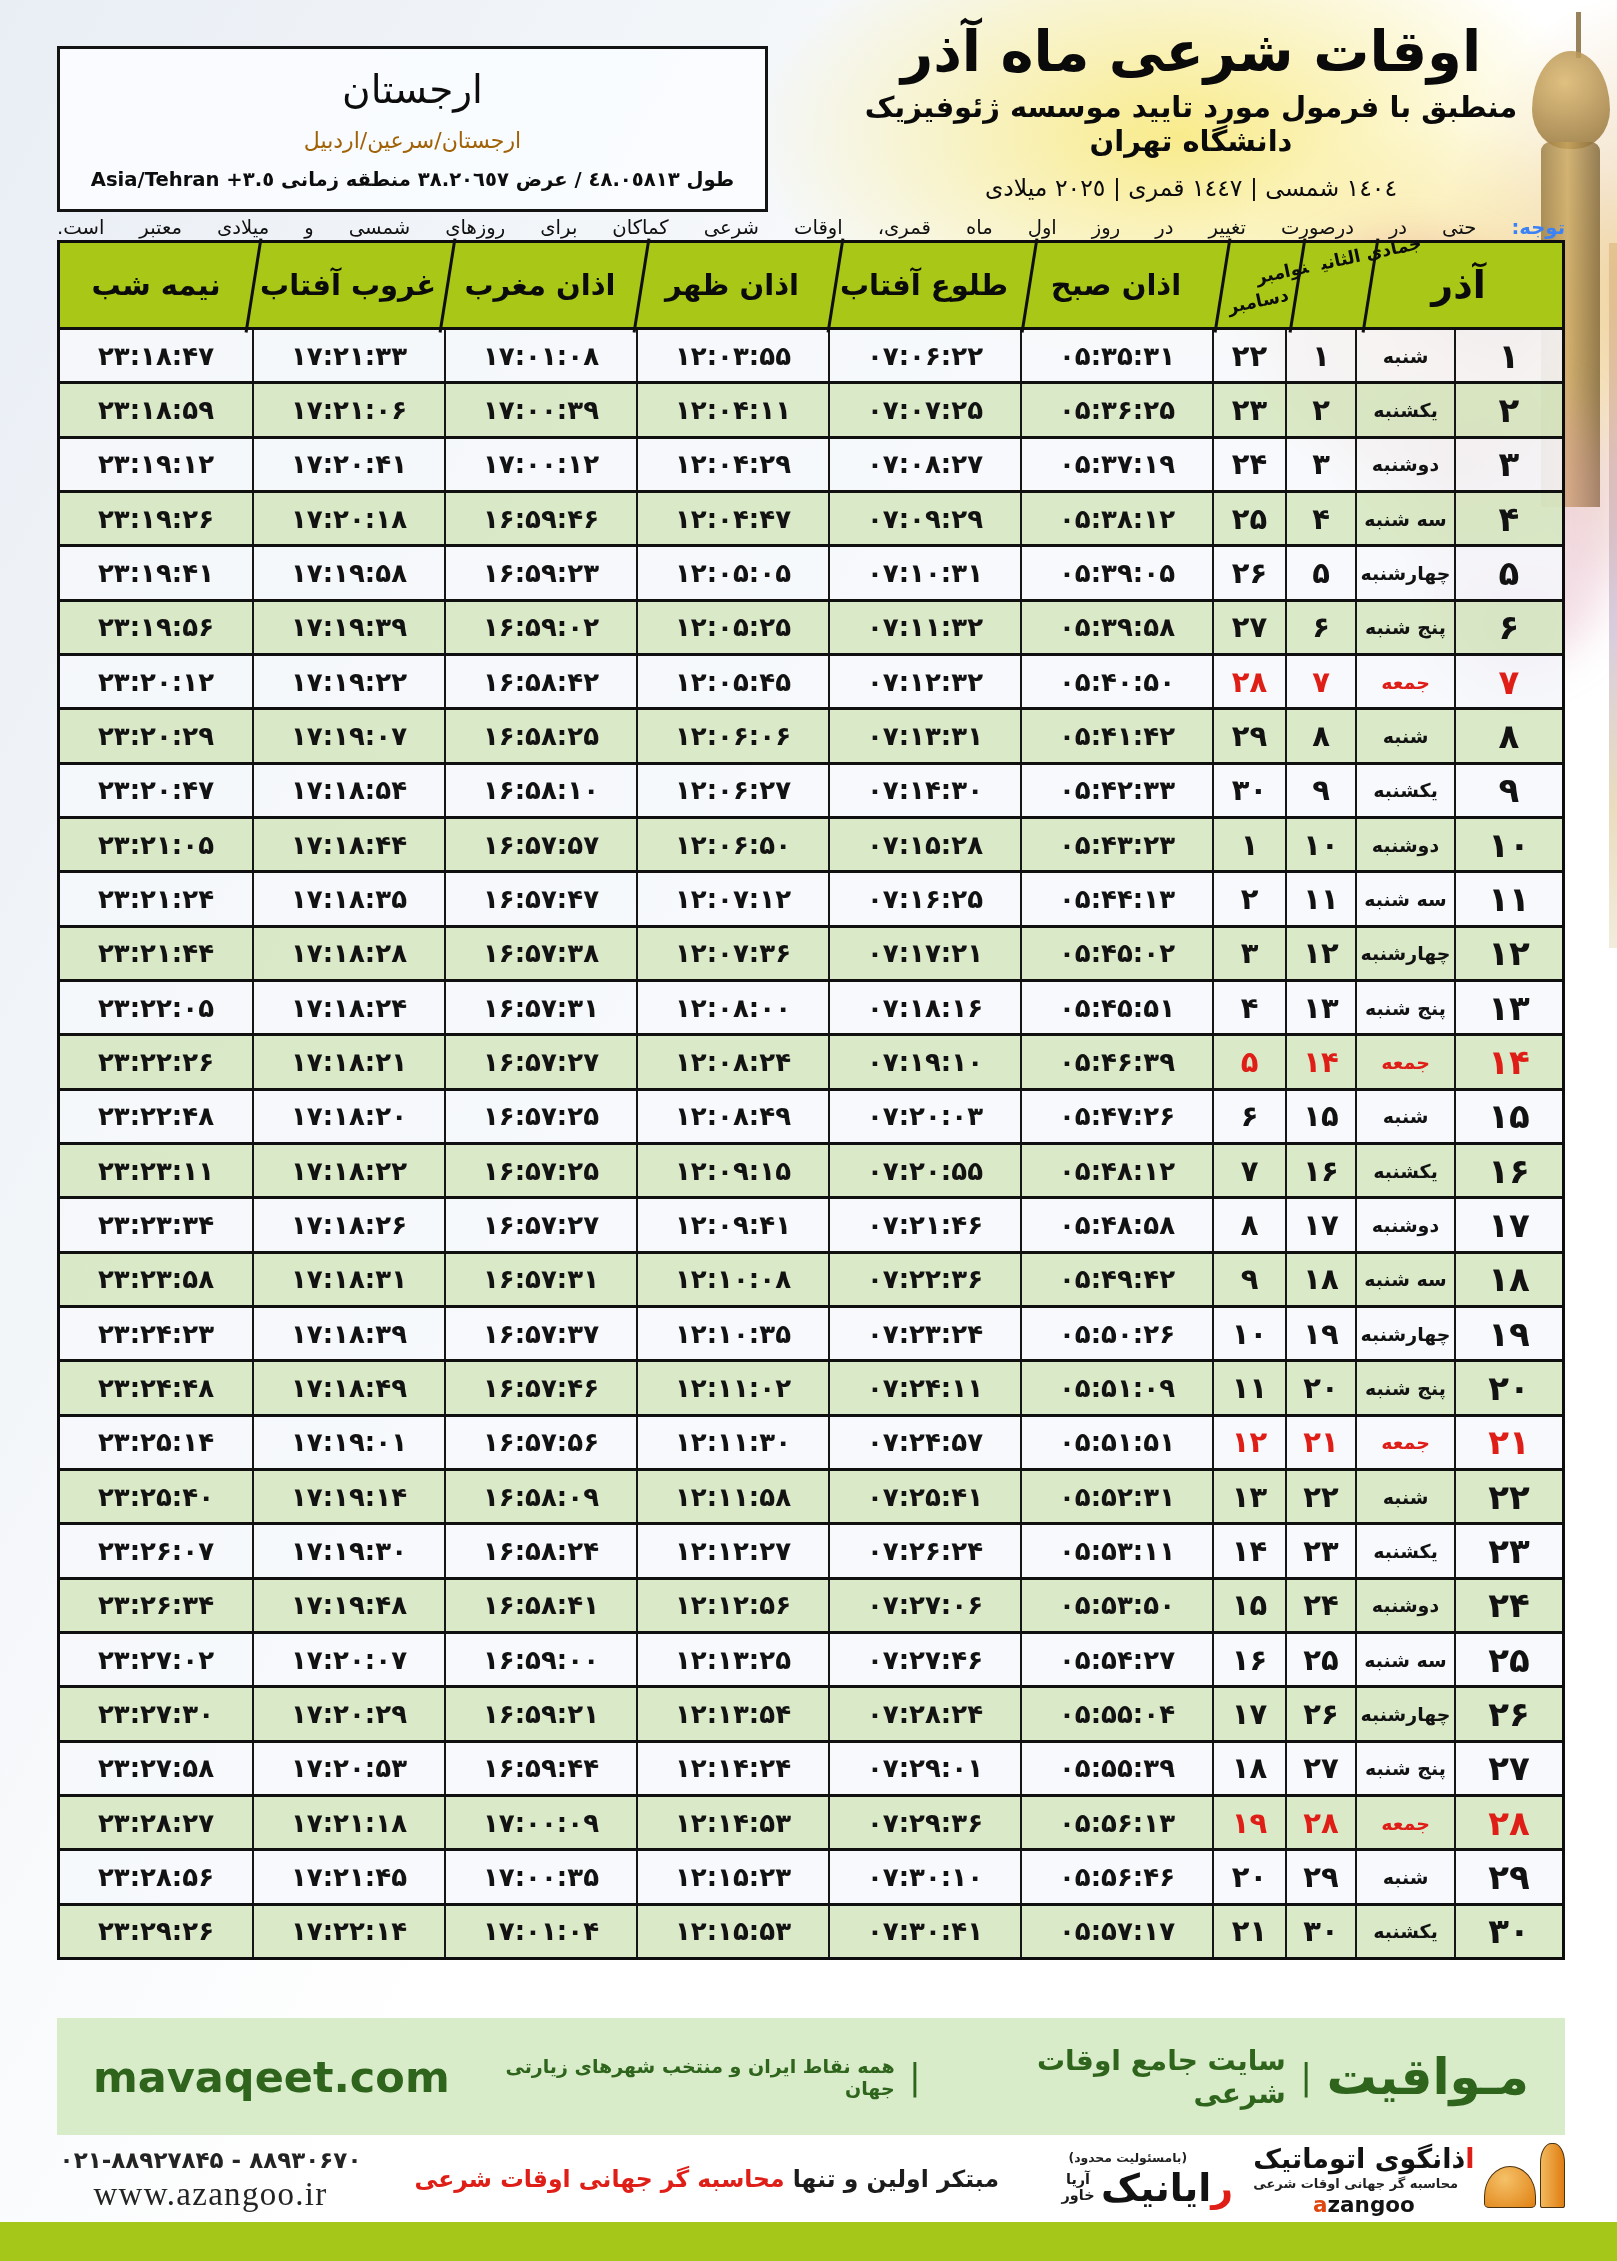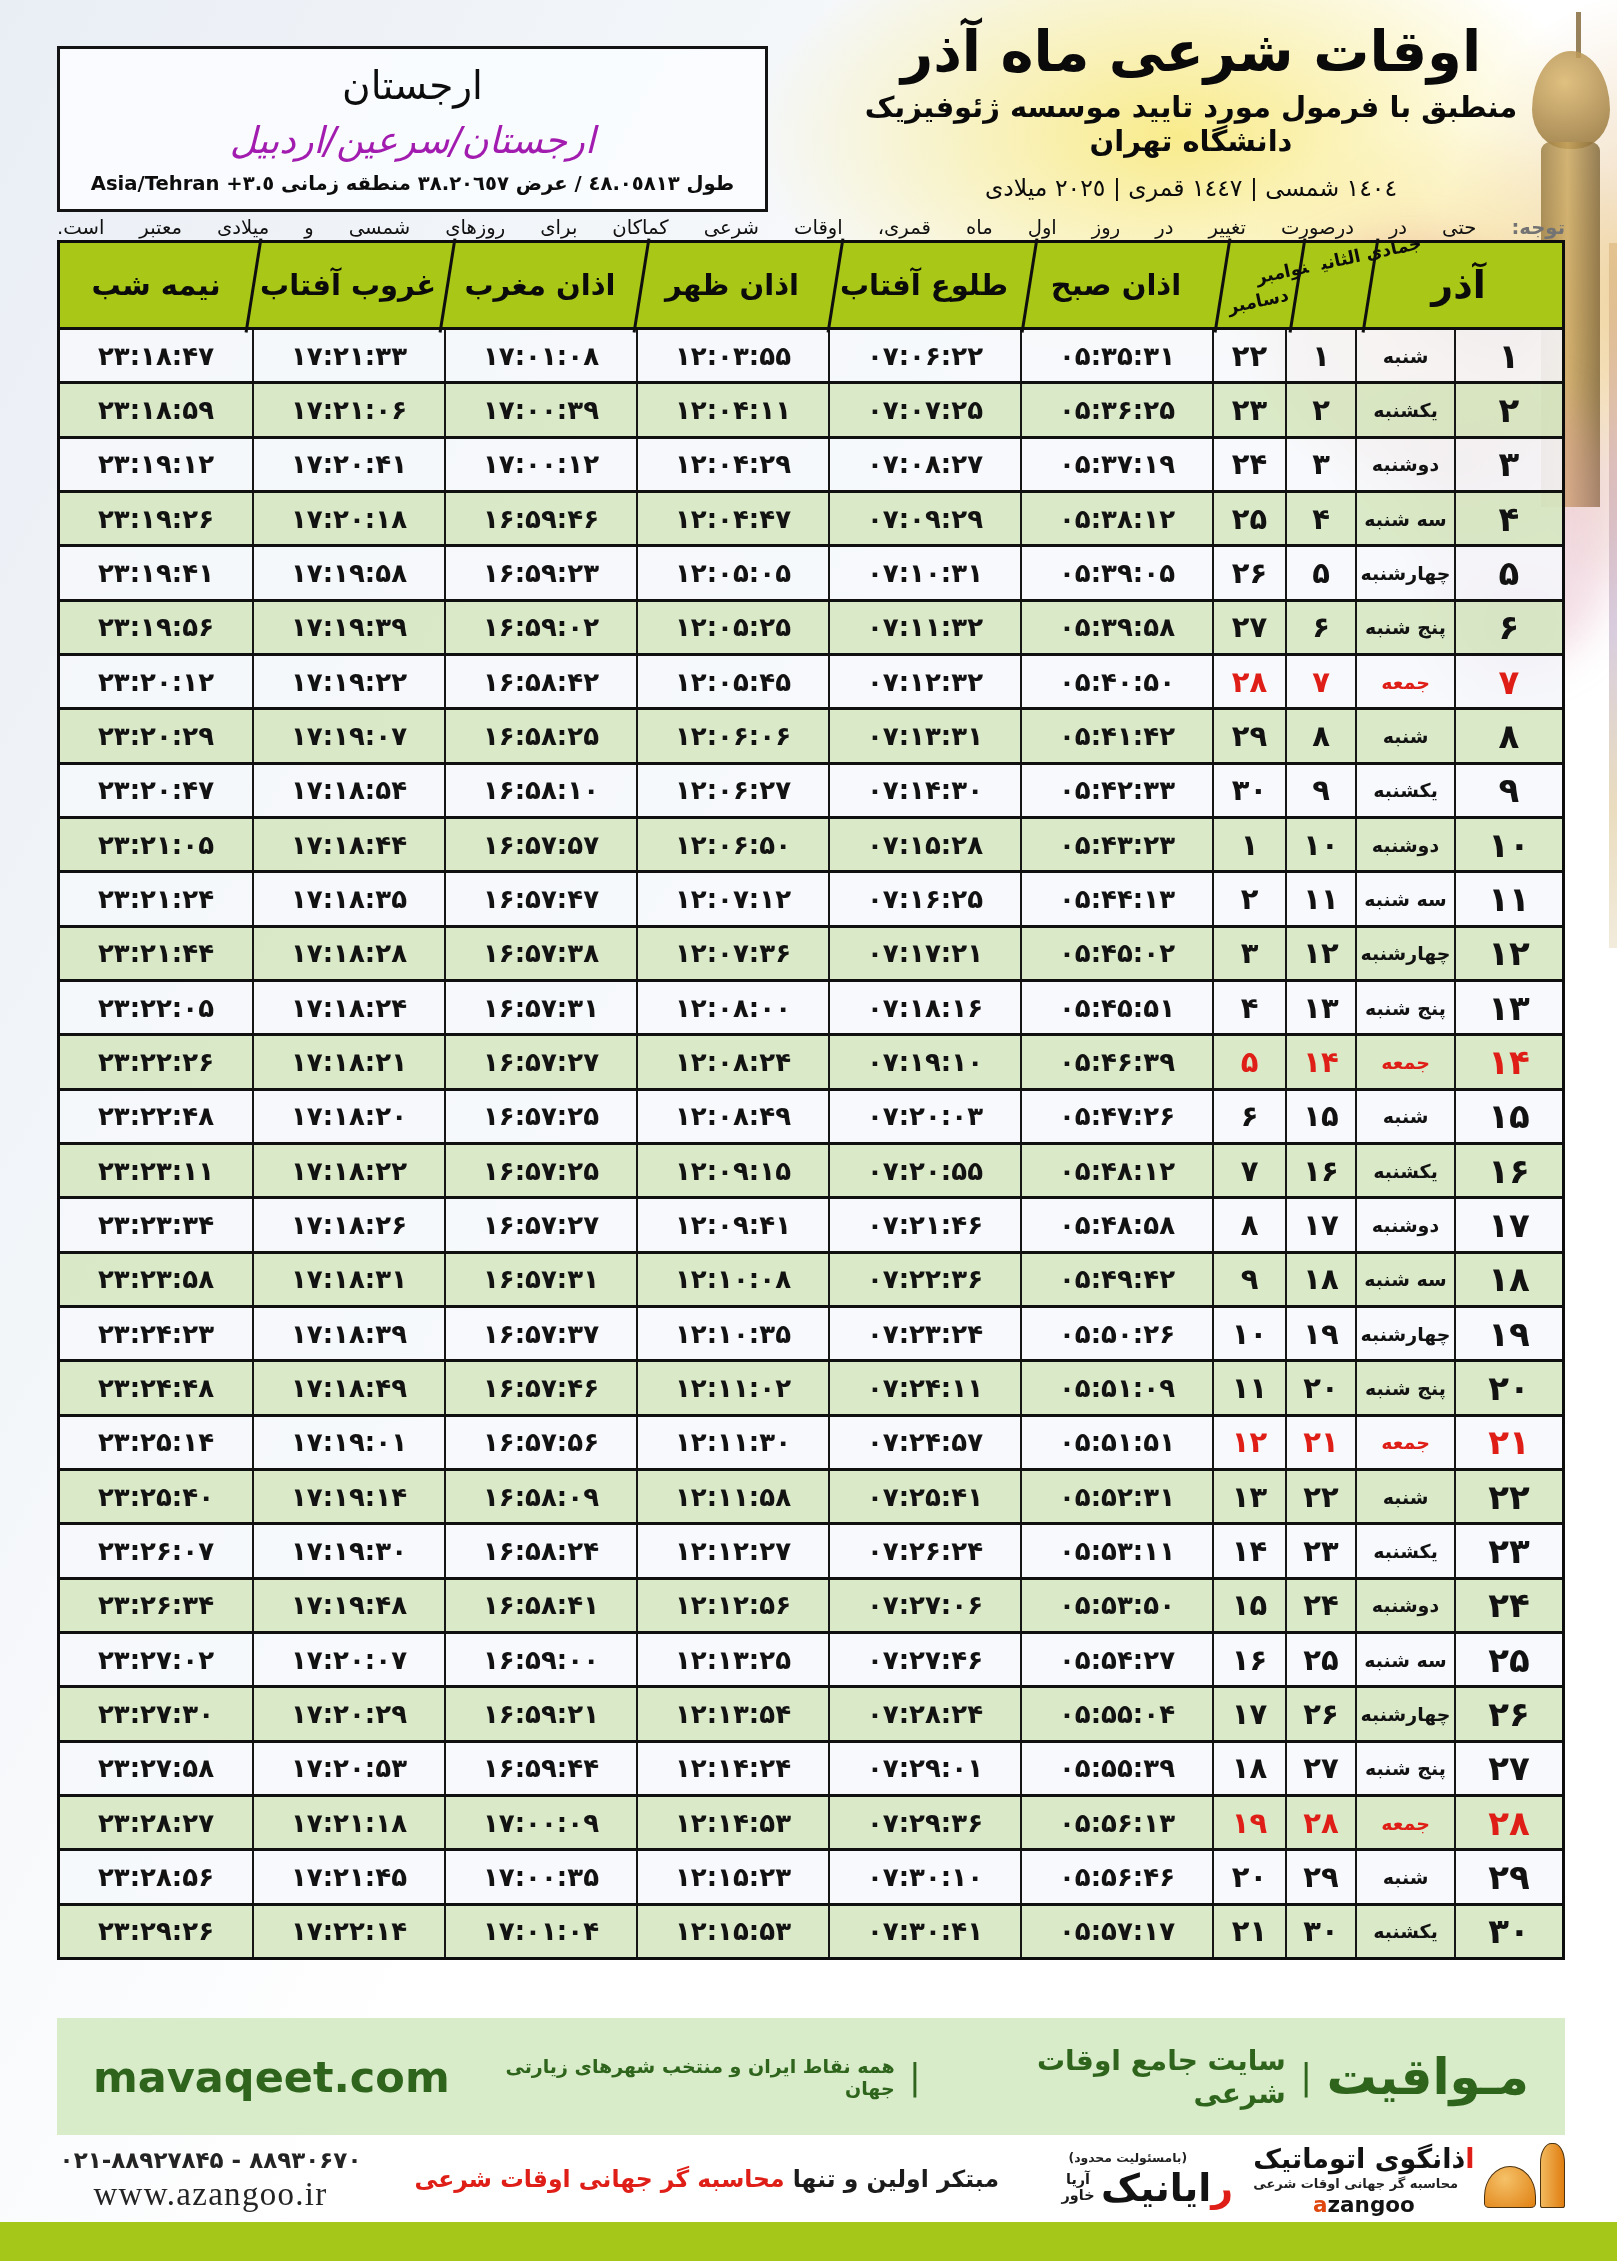--- a/index.html
+++ b/index.html
@@ -28,29 +28,29 @@
     background:
       radial-gradient(144px 104px at 78% 12%, rgba(198,140,150,.8), rgba(198,140,150,0) 75%),
       radial-gradient(170px 130px at 60% 45%, rgba(205,150,135,.55), rgba(205,150,135,0) 75%),
       radial-gradient(157px 130px at 85% 80%, rgba(182,140,190,.5), rgba(182,140,190,0) 75%);}
 
   
   .location-box{position:absolute;left:57px;top:46px;width:711px;height:166px;box-sizing:border-box;
     border:3.3px solid #141414;background:rgba(250,252,255,.93);display:flex;flex-direction:column;
     justify-content:space-evenly;align-items:center;direction:rtl;text-align:center;padding:2.6px 7.8px;}
   .loc-city{font-size:39px;color:#0d0d0d;}
-  .loc-region{font-size:37px;color:#a21caf;font-style:italic;}
+  .loc-region{font-size:22px;color:#a16207;}
   .loc-coords{font-size:19.6px;font-weight:bold;color:#0d0d0d;}
   .title-block{position:absolute;left:816px;top:21px;width:750px;text-align:center;direction:rtl;color:#0a0a0a;}
   .main-title{font-size:56px;font-weight:bold;line-height:1.12;}
   .sub-title{font-size:29px;font-weight:bold;margin-top:6.5px;}
   .years-line{font-size:23.5px;margin-top:16px;}
   .note-line{position:absolute;left:57px;top:216px;width:1508px;direction:rtl;font-size:19.6px;color:#101010;
     text-align:justify;text-align-last:justify;}
-  .note-label{color:#737373;font-weight:bold;}
+  .note-label{color:#3b82f6;font-weight:bold;}
 
   
   .ptable{position:absolute;left:57px;top:240px;width:1508px;height:1720px;box-sizing:border-box;
     border:3.9px solid #0d0d0d;display:flex;flex-direction:column;background:rgba(255,255,255,.25);}
   .thead{height:84px;flex:0 0 84px;background:#a9c717;border-bottom:3.3px solid #0f0f0f;position:relative;
     display:flex;align-items:center;color:#0b0b0b;}
   .th{display:flex;align-items:center;justify-content:center;font-size:29px;font-weight:bold;height:100%;}
   .th.w-time{width:192px;}
   .th.w-greg{width:73px;}
   .th.w-jum{width:70px;}

